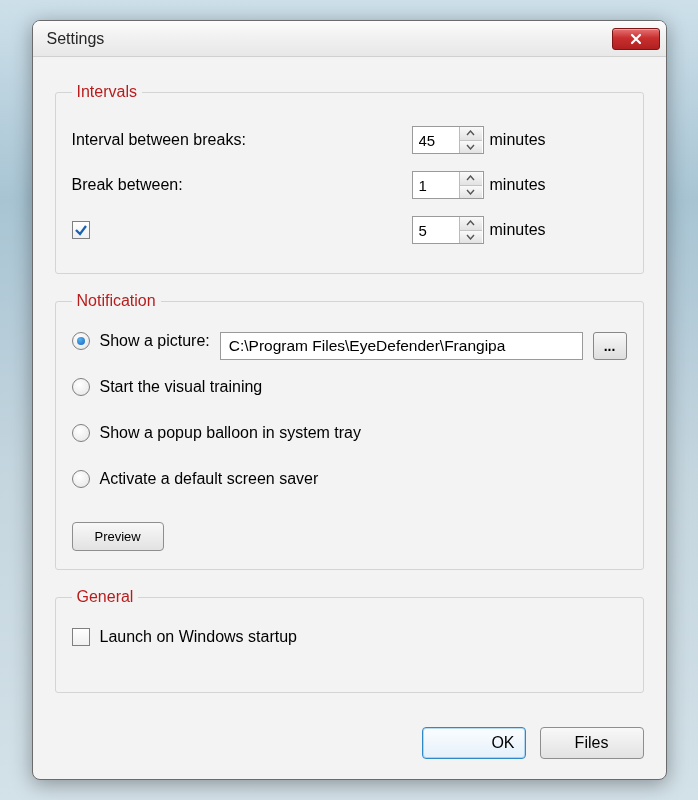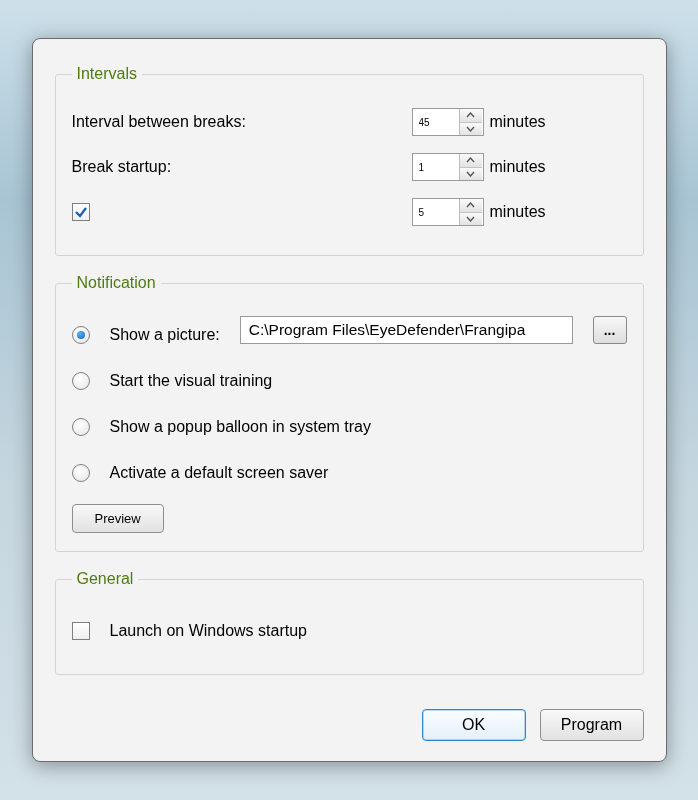--- a/index.html
+++ b/index.html
@@ -59,21 +59,21 @@
   fieldset.group {
     border: 1px solid #d4d4d4;
     border-radius: 3px;
     margin: 12px 0 18px 0;
     padding: 14px 16px 18px 16px;
     background: #f3f3f3;
   }
   fieldset.group legend {
     padding: 0 5px;
     font-size: 16px;
-    color: #4d7c0f;
+    color: #b91c1c;
   }
   .row {
     display: flex;
     align-items: center;
     min-height: 40px;
     margin: 5px 0;
   }
   .label-col {
     flex: 0 0 340px;
     display: flex;
@@ -90,21 +90,21 @@
     border: 1px solid #9a9a9a;
     background: #fff;
     height: 28px;
     width: 72px;
   }
   .spinner input {
     border: none;
     outline: none;
     width: 46px;
     padding: 2px 6px;
-    font-size: 10px;
+    font-size: 15px;
     font-family: inherit;
   }
   .spin-btns {
     display: flex;
     flex-direction: column;
     border-left: 1px solid #bbb;
   }
   .spin-btn {
     flex: 1;
     width: 22px;
@@ -144,22 +144,22 @@
     flex-shrink: 0;
   }
   .radio.selected::after {
     content: "";
     width: 8px; height: 8px;
     border-radius: 50%;
     background: radial-gradient(circle at 35% 30%, #57b2ee, #1665c0);
   }
   .notif-row {
     display: flex;
-    align-items: flex-end;
-    gap: 20px;
+    align-items: flex-start;
+    gap: 10px;
     margin: 8px 0 16px 0;
     min-height: 30px;
   }
   .path-input {
     flex: 1;
     border: 1px solid #9a9a9a;
     padding: 12px 8px;
     height: 28px;
     font-size: 15.5px;
     background: #fff;
@@ -203,26 +203,35 @@
     border-radius: 4px;
     border: 1px solid #8e8e8e;
     background: linear-gradient(180deg,#f8f8f8,#e2e2e2);
     cursor: pointer;
     font-family: inherit;
   }
   .dlg-btn.primary {
     border: 1.5px solid #2f89c9;
     box-shadow: 0 0 0 1px rgba(63,151,214,.35) inset;
     background: linear-gradient(180deg,#fbfdff,#e4f0fa);
+    text-align: right;
   }
 </style>
 </head>
 <body>
 
 <div class="window">
+  <div class="titlebar">
+    <div class="title">Settings</div>
+    <div class="close-btn">
+      <svg width="12" height="12" viewBox="0 0 12 12">
+        <path d="M2 2 L10 10 M10 2 L2 10" stroke="#fff" stroke-width="2.2" stroke-linecap="round"></path>
+      </svg>
+    </div>
+  </div>
 
   <div class="content">
 
     <fieldset class="group">
       <legend>Intervals</legend>
 
       <div class="row">
         <div class="label-col">
           <span>Interval between breaks:</span>
         </div>
@@ -239,21 +248,21 @@
                   <path d="M1 1 L4.5 5 L8 1" fill="none" stroke="#555" stroke-width="1.4"></path>
                 </svg>
               </button>
           </div>
         </div>
         <span class="unit">minutes</span>
       </div>
 
       <div class="row">
         <div class="label-col">
-          <span>Break startup:</span>
+          <span>Break between:</span>
         </div>
         <div class="spinner">
           <input type="text" value="1" style="">
           <div class="spin-btns">
             <button class="spin-btn">
                 <svg width="9" height="6">
                   <path d="M1 5 L4.5 1 L8 5" fill="none" stroke="#555" stroke-width="1.4"></path>
                 </svg>
               </button>
             <button class="spin-btn">
@@ -326,15 +335,15 @@
       <div class="notif-row">
         <span class="checkbox"></span>
         <span>Launch on Windows startup</span>
       </div>
     </fieldset>
 
   </div>
 
   <div class="footer">
     <button class="dlg-btn primary">OK</button>
-    <button class="dlg-btn">Program</button>
+    <button class="dlg-btn">Files</button>
   </div>
 </div>
 
 </body></html>

